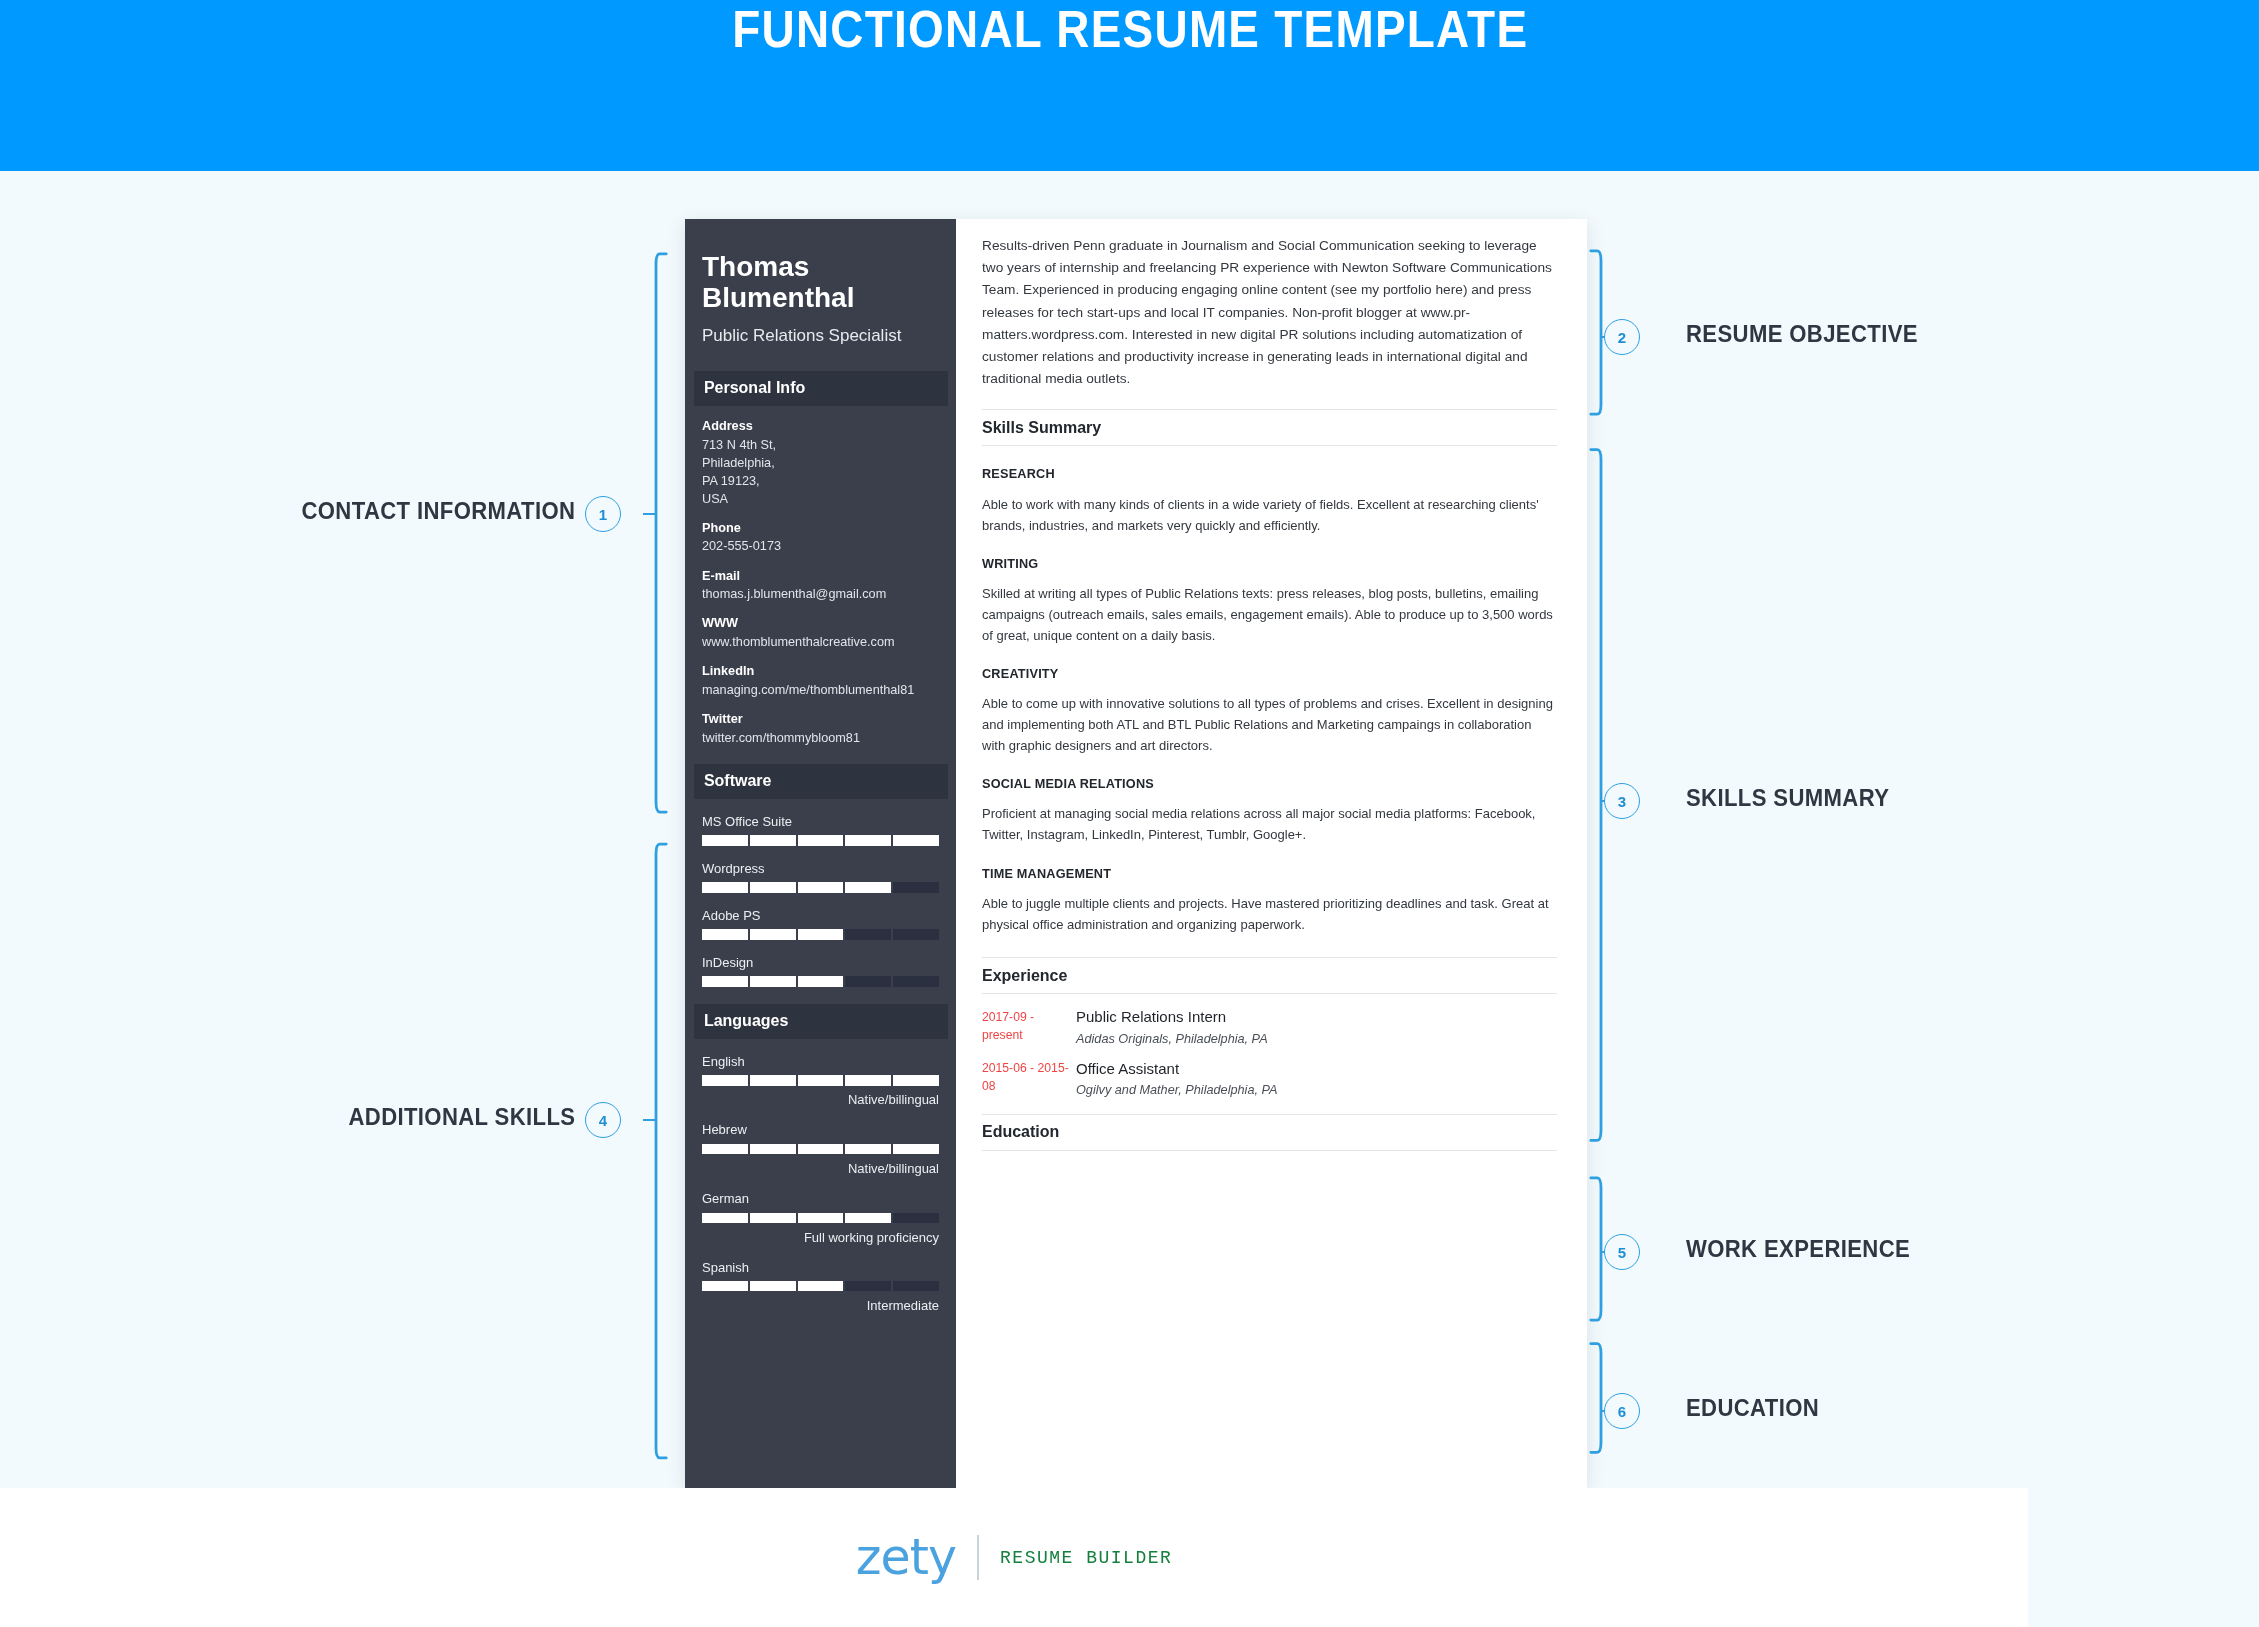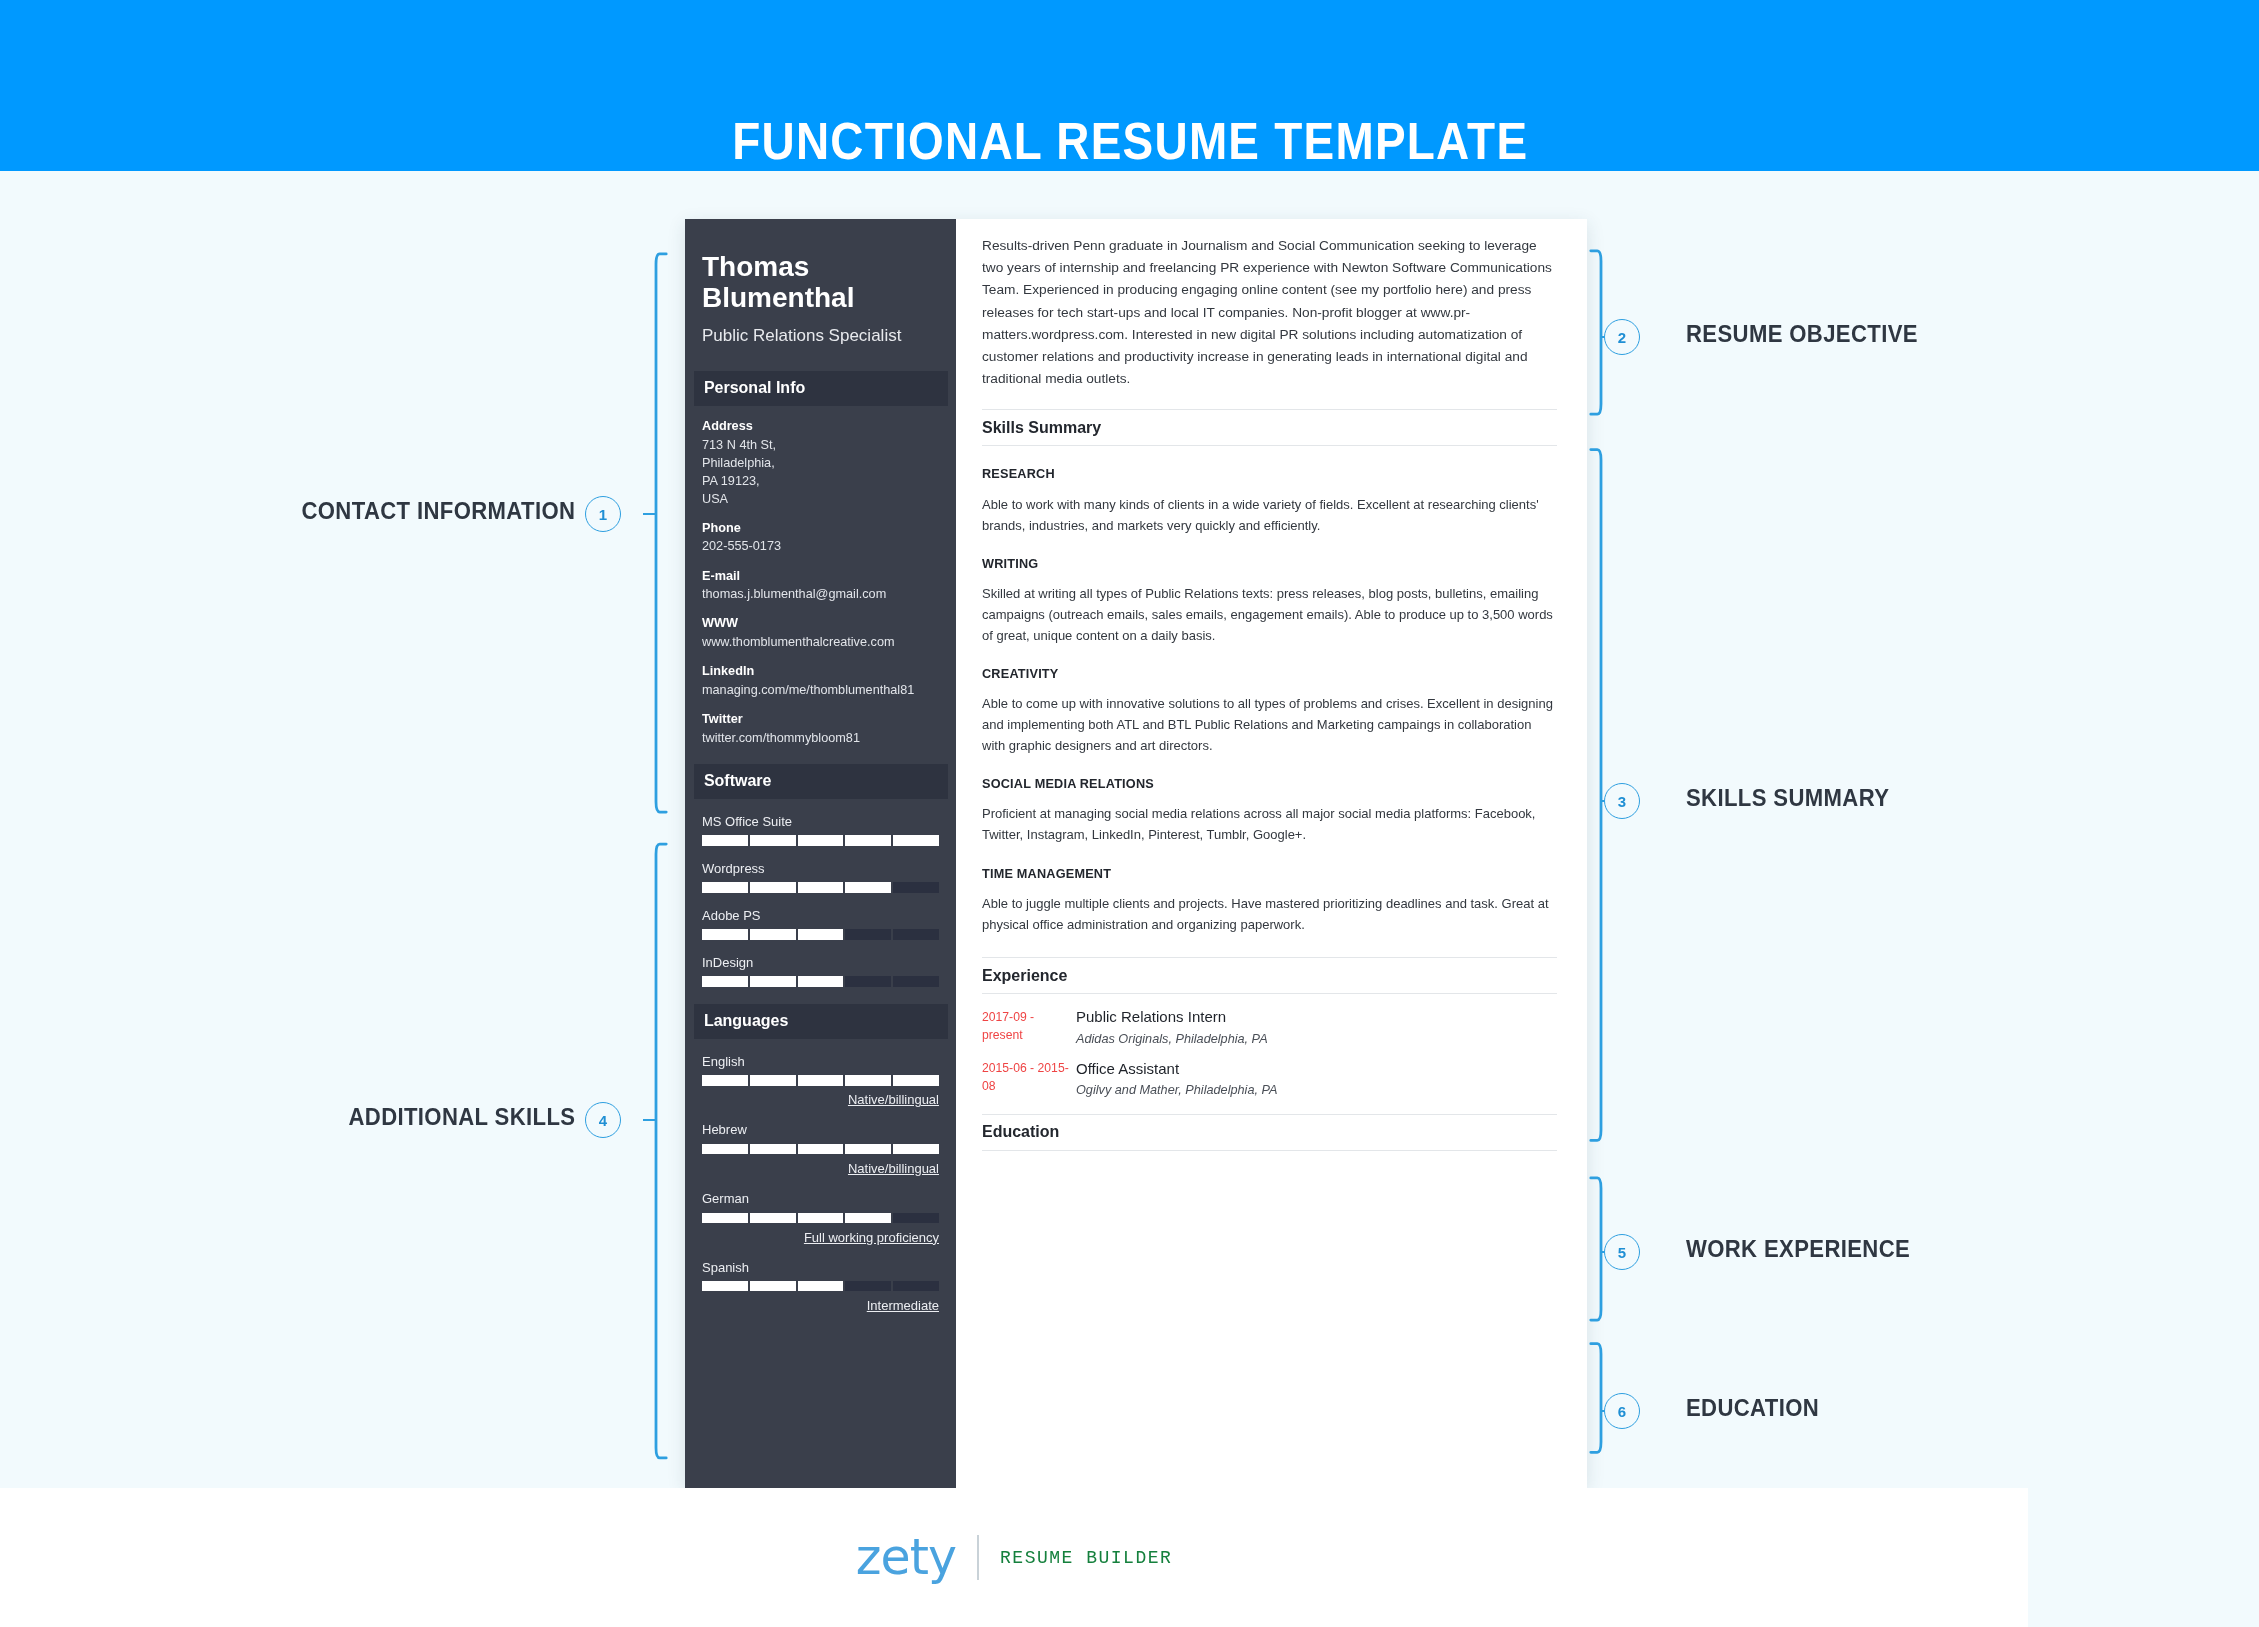--- a/index.html
+++ b/index.html
@@ -8,21 +8,21 @@
     font-family: "Liberation Sans", sans-serif;
     background: #f2fafd;
     overflow: hidden;
   }
   .page { position: relative; width: 2260px; height: 1627px; background: #f2fafd; }
 
   
   .banner {
     position: absolute; top: 0; left: 0; width: 2260px; height: 171px;
     background: #0099ff;
-    display: flex; align-items: flex-end; justify-content: center;
+    display: flex; align-items: flex-start; justify-content: center;
   }
   .banner-title {
     color: #ffffff;
     font-size: 51px;
     font-weight: bold;
     letter-spacing: 1.4px;
     transform: scaleX(0.9);
     font-family: "Liberation Sans", sans-serif;
   }
 
@@ -68,21 +68,21 @@
 
   
   .meter-block { margin-top: 15px; }
   .meter-name { font-size: 13px; color: #eceef2; margin-bottom: 6.6px; }
   .meter {
     display: flex; gap: 1.9px; height: 10.4px; width: 100%;
   }
   .meter .seg { flex: 1; background: #2b3040; }
   .meter .seg.on { background: #ffffff; }
   .prof-label {
-    font-size: 13px; color: #eceef2; text-align: right; margin-top: 6.6px; text-decoration: underline;
+    font-size: 13px; color: #eceef2; text-align: right; margin-top: 6.6px;
   }
 
   
   .objective {
     font-size: 13.7px; line-height: 1.62; color: #33383f; text-align: left;
   }
   .main-rule { border-top: 0.9px solid #e3e6e9; margin: 19px 0 0 0; }
   .main-head {
     font-size: 16px; font-weight: bold; color: #23272e;
     padding: 8.5px 0 8.5px 0;

